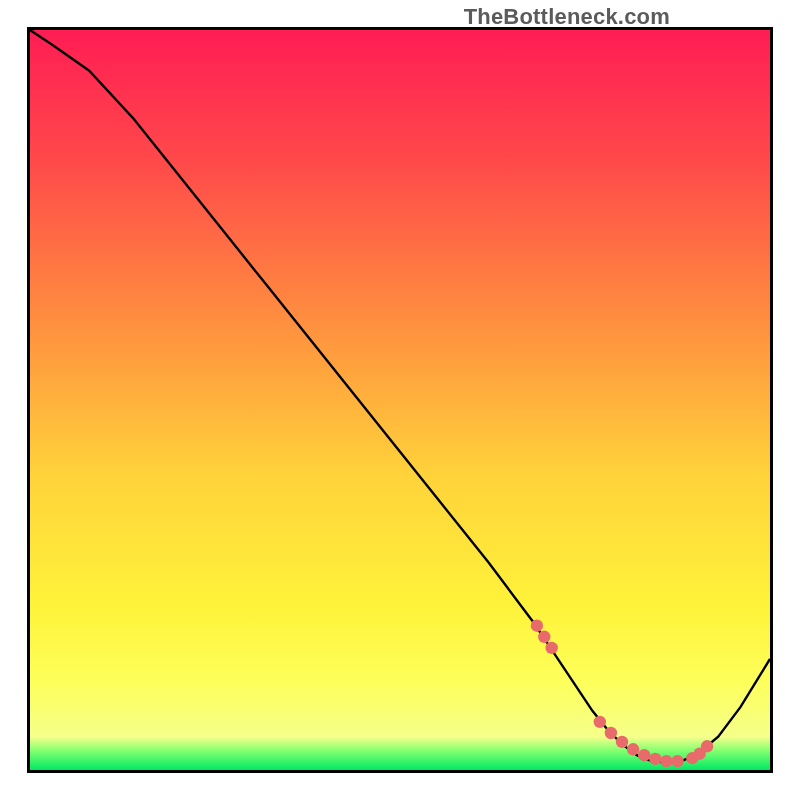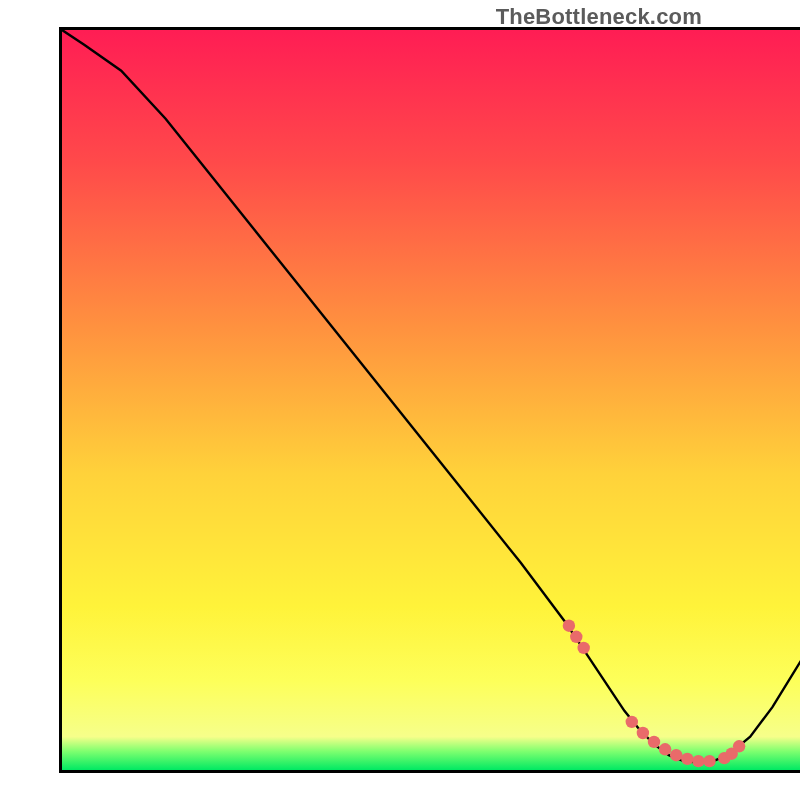--- a/index.html
+++ b/index.html
@@ -7,21 +7,20 @@
     padding: 0;
     width: 800px;
     height: 800px;
     background: #ffffff;
     font-family: Arial, Helvetica, sans-serif;
   }
   .frame {
     position: relative;
     width: 682px;
     height: 800px;
-    margin-left: 32px;
   }
   .watermark {
     position: absolute;
     top: 4px;
     right: 12px;
     font-size: 22px;
     font-weight: 600;
     color: #5b5b5b;
     letter-spacing: 0.2px;
   }

